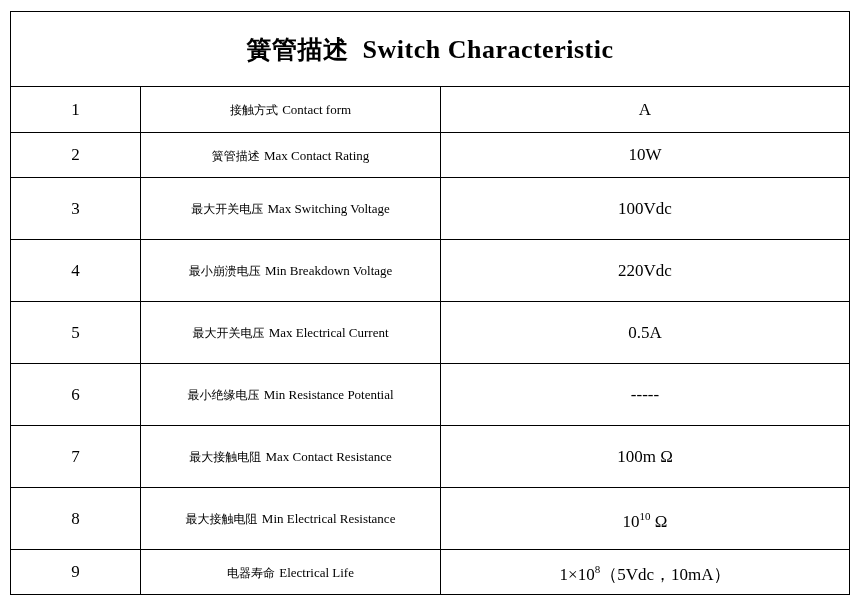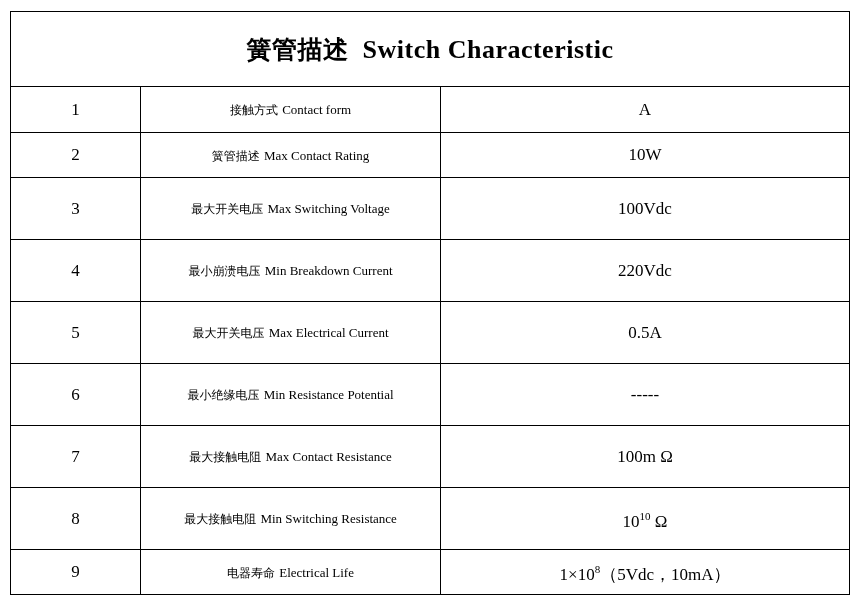--- a/index.html
+++ b/index.html
@@ -124,21 +124,21 @@
           <span class="cn">最大开关电压</span>
           <span class="en">Max Switching Voltage</span>
         </td>
         <td class="val">100Vdc</td>
       </tr>
 
       <tr class="row rtall">
         <td class="idx">4</td>
         <td class="name">
           <span class="cn">最小崩溃电压</span>
-          <span class="en">Min Breakdown Current</span>
+          <span class="en">Min Breakdown Voltage</span>
         </td>
         <td class="val">220Vdc</td>
       </tr>
 
       <tr class="row rtall">
         <td class="idx">5</td>
         <td class="name">
           <span class="cn">最大开关电压</span>
           <span class="en">Max Electrical Current</span>
         </td>
@@ -160,21 +160,21 @@
           <span class="cn">最大接触电阻</span>
           <span class="en">Max Contact Resistance</span>
         </td>
         <td class="val">100m Ω</td>
       </tr>
 
       <tr class="row rtall">
         <td class="idx">8</td>
         <td class="name">
           <span class="cn">最大接触电阻</span>
-          <span class="en">Min Switching Resistance</span>
+          <span class="en">Min Electrical Resistance</span>
         </td>
         <td class="val"><span>10</span><span class="sup">10</span><span> Ω</span></td>
       </tr>
 
       <tr class="row rlast">
         <td class="idx">9</td>
         <td class="name">
           <span class="cn">电器寿命</span>
           <span class="en">Electrical Life</span>
         </td>

